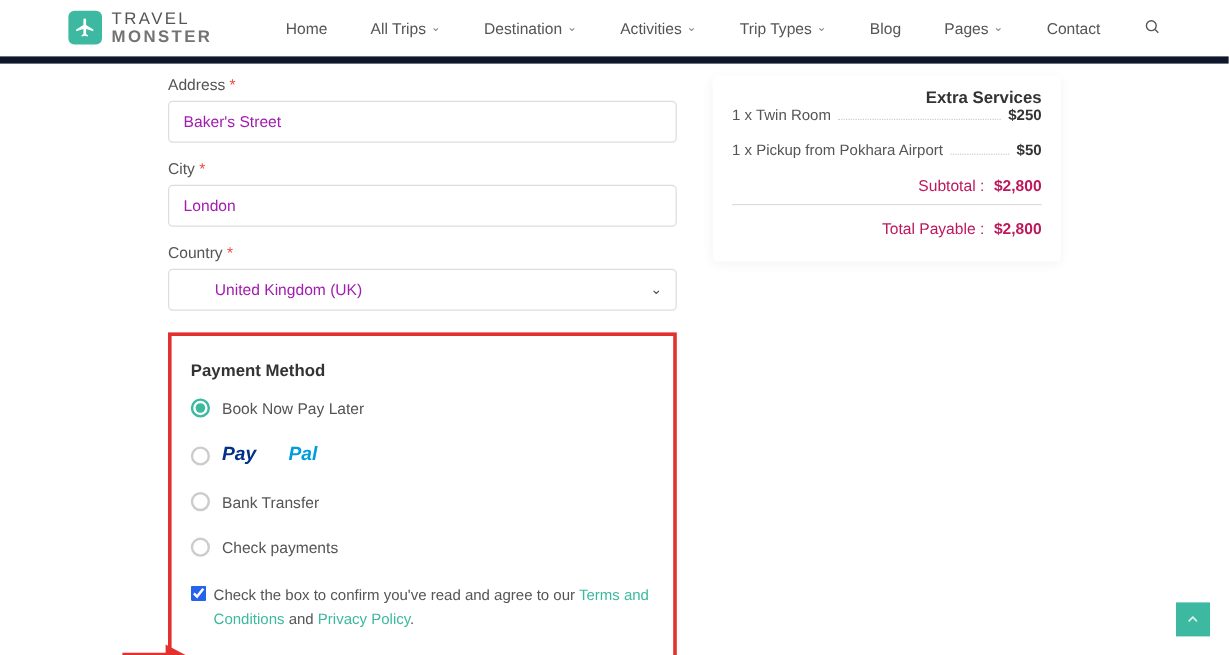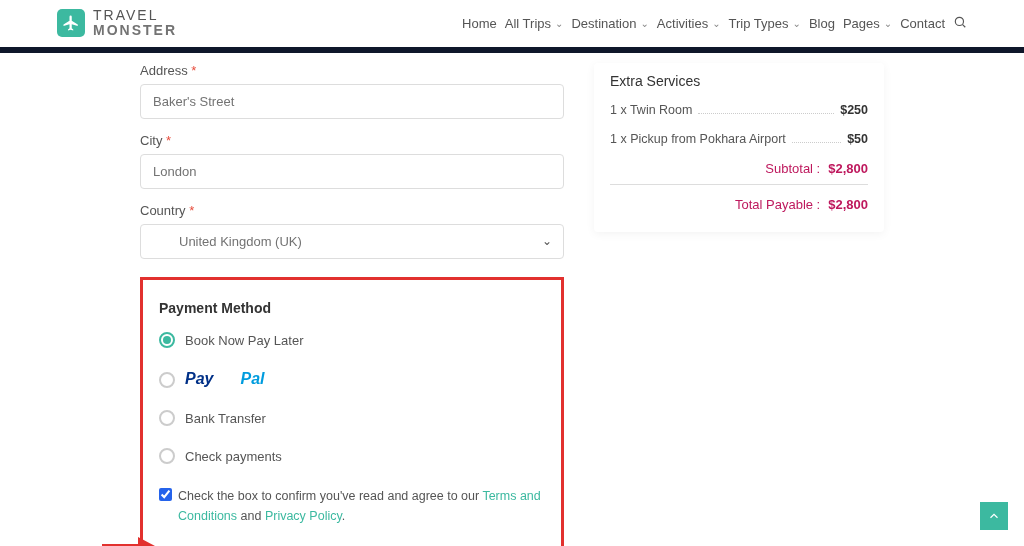--- a/index.html
+++ b/index.html
@@ -34,21 +34,21 @@
     .logo-text {
       font-size: 14px;
       letter-spacing: 2px;
       line-height: 1.1;
       color: #555;
     }
     .logo-text strong { color: #737373; font-weight: 600; display: block; }
     .nav {
       display: flex;
       align-items: center;
-      gap: 8px;
+      gap: 36px;
       font-size: 13px;
       color: #555;
       justify-content: flex-end;
     }
     .nav-item { display: inline-flex; align-items: center; gap: 4px; cursor: pointer; }
     .chevron { font-size: 10px; color: #888; }
     .search-icon { cursor: pointer; }
 
     
     .container {
@@ -72,21 +72,21 @@
     
     .form-group { margin-bottom: 14px; }
     .form-label { display: block; font-size: 13px; color: #555; margin-bottom: 6px; }
     .req { color: #e74c3c; }
     .form-input, .form-select {
       width: 100%;
       padding: 9px 12px;
       border: 1px solid #ddd;
       border-radius: 4px;
       font-size: 13px;
-      color: #737373;
+      color: #a21caf;
       background: #fff;
     }
     .form-select {
       appearance: none;
       position: relative;
       padding-left: 38px;
     }
     .select-wrap { position: relative; }
     .select-arrow {
       position: absolute;
@@ -141,25 +141,24 @@
 
     
     .arrow-anno {
       position: absolute;
       left: 100px;
       top: 478px;
     }
 
     
     .extra-title {
-      text-align: left;
-      font-weight: 400;
+      text-align: right;
+      font-weight: 700;
       font-size: 14px;
       color: #333;
-      margin-bottom: 14px;
     }
     .line-row {
       display: flex;
       align-items: baseline;
       font-size: 12.5px;
       color: #555;
       margin-bottom: 14px;
     }
     .line-label { flex-shrink: 0; }
     .line-dots {

